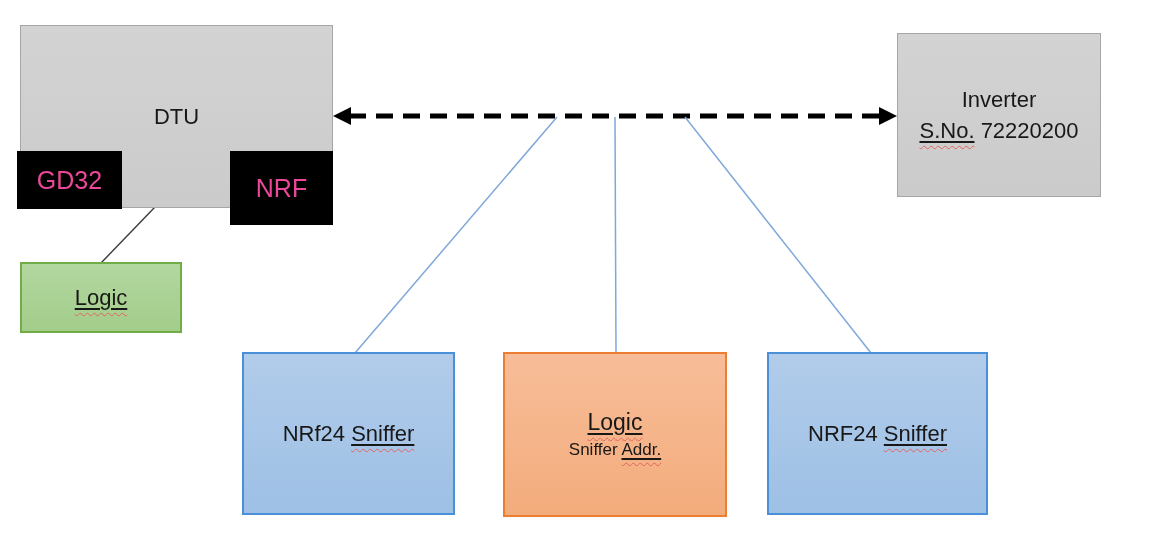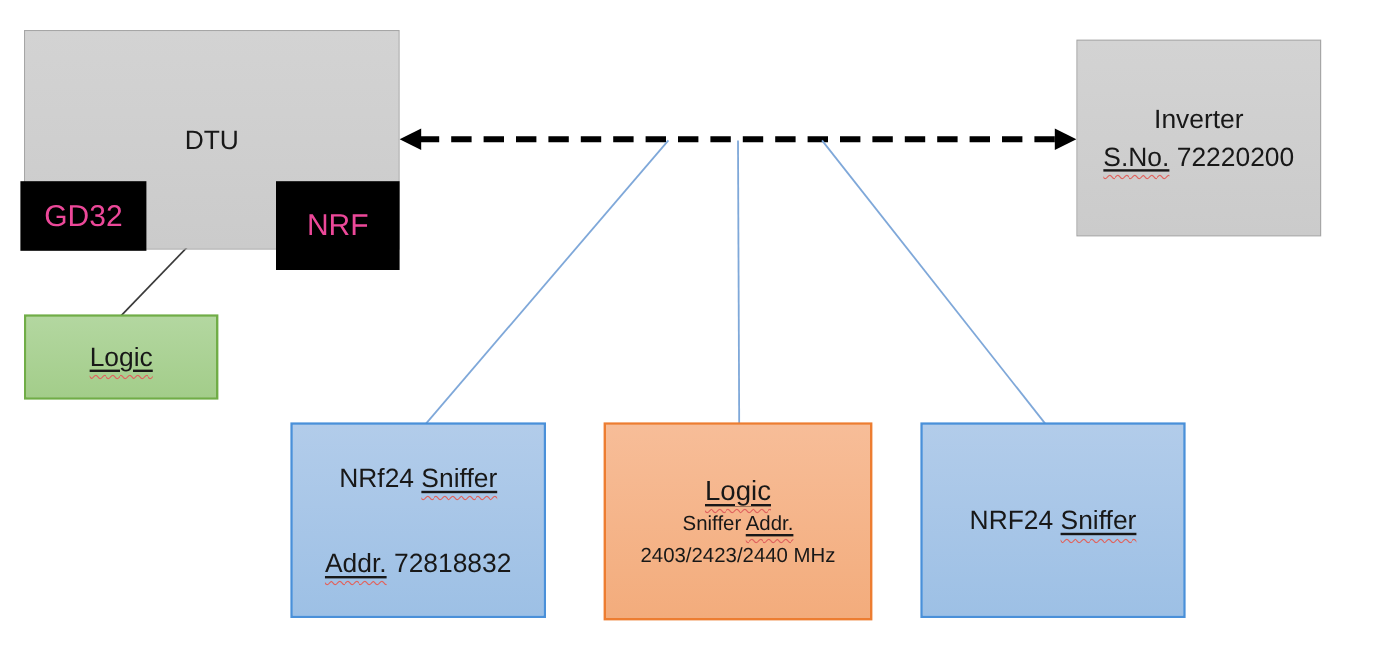--- a/index.html
+++ b/index.html
@@ -95,35 +95,30 @@
       <span class="mw"><span class="mw2">S.No.</span></span>
       <span>72220200</span>
     </div>
   </div>
 
   <div id="snifferLeft" class="node node-blue blue-box">
     <div class="t-line">
       <span>NRf24</span>
       <span class="mw"><span class="mw2">Sniffer</span></span>
     </div>
-    <div class="t-line">
-      <span class="mw"><span class="mw2">Addr.</span></span>
-      <span>72818832</span>
-    </div>
   </div>
 
   <div id="hackrf" class="node node-orange">
     <div class="hack-title">
       <span class="mw"><span class="mw2">Logic</span></span>
     </div>
     <div class="hack-sub">
       <span>Sniffer</span>
       <span class="mw"><span class="mw2">Addr.</span></span>
     </div>
-    <div class="hack-sub">2403/2423/2440 MHz</div>
   </div>
 
   <div id="snifferRight" class="node node-blue blue-box">
     <div class="t-line">
       <span>NRF24</span>
       <span class="mw"><span class="mw2">Sniffer</span></span>
     </div>
   </div>
 
 </div>

